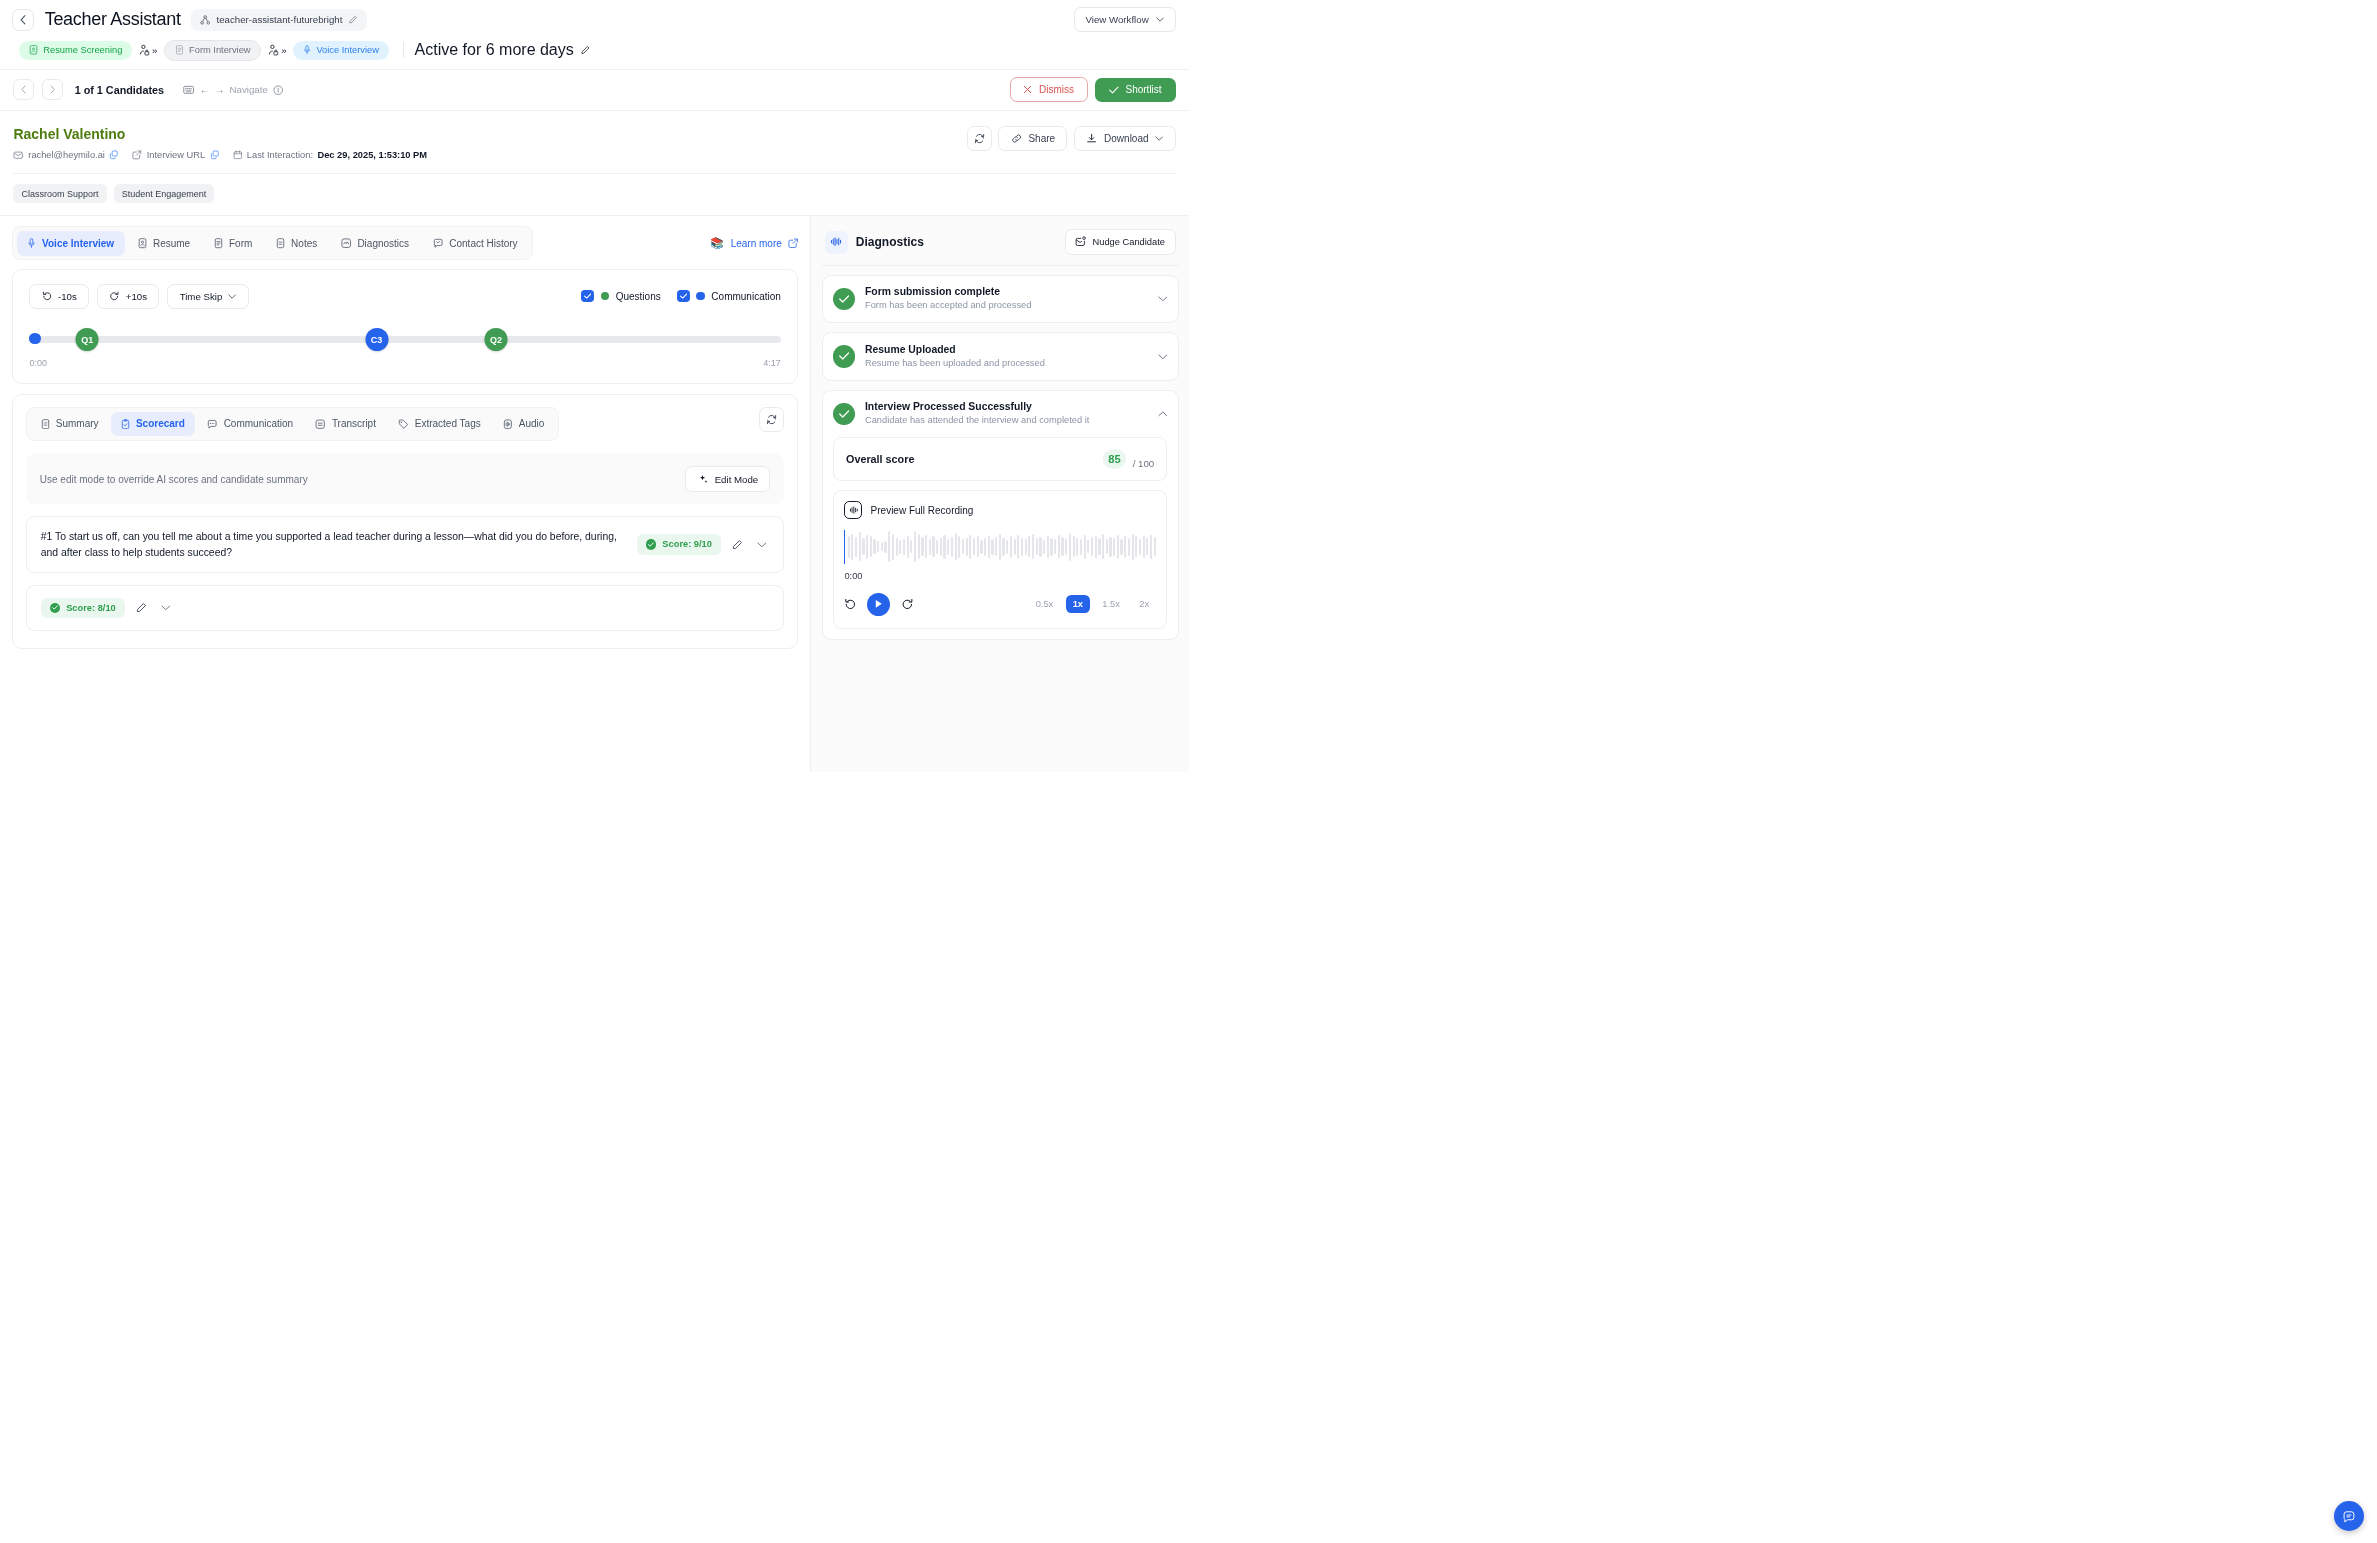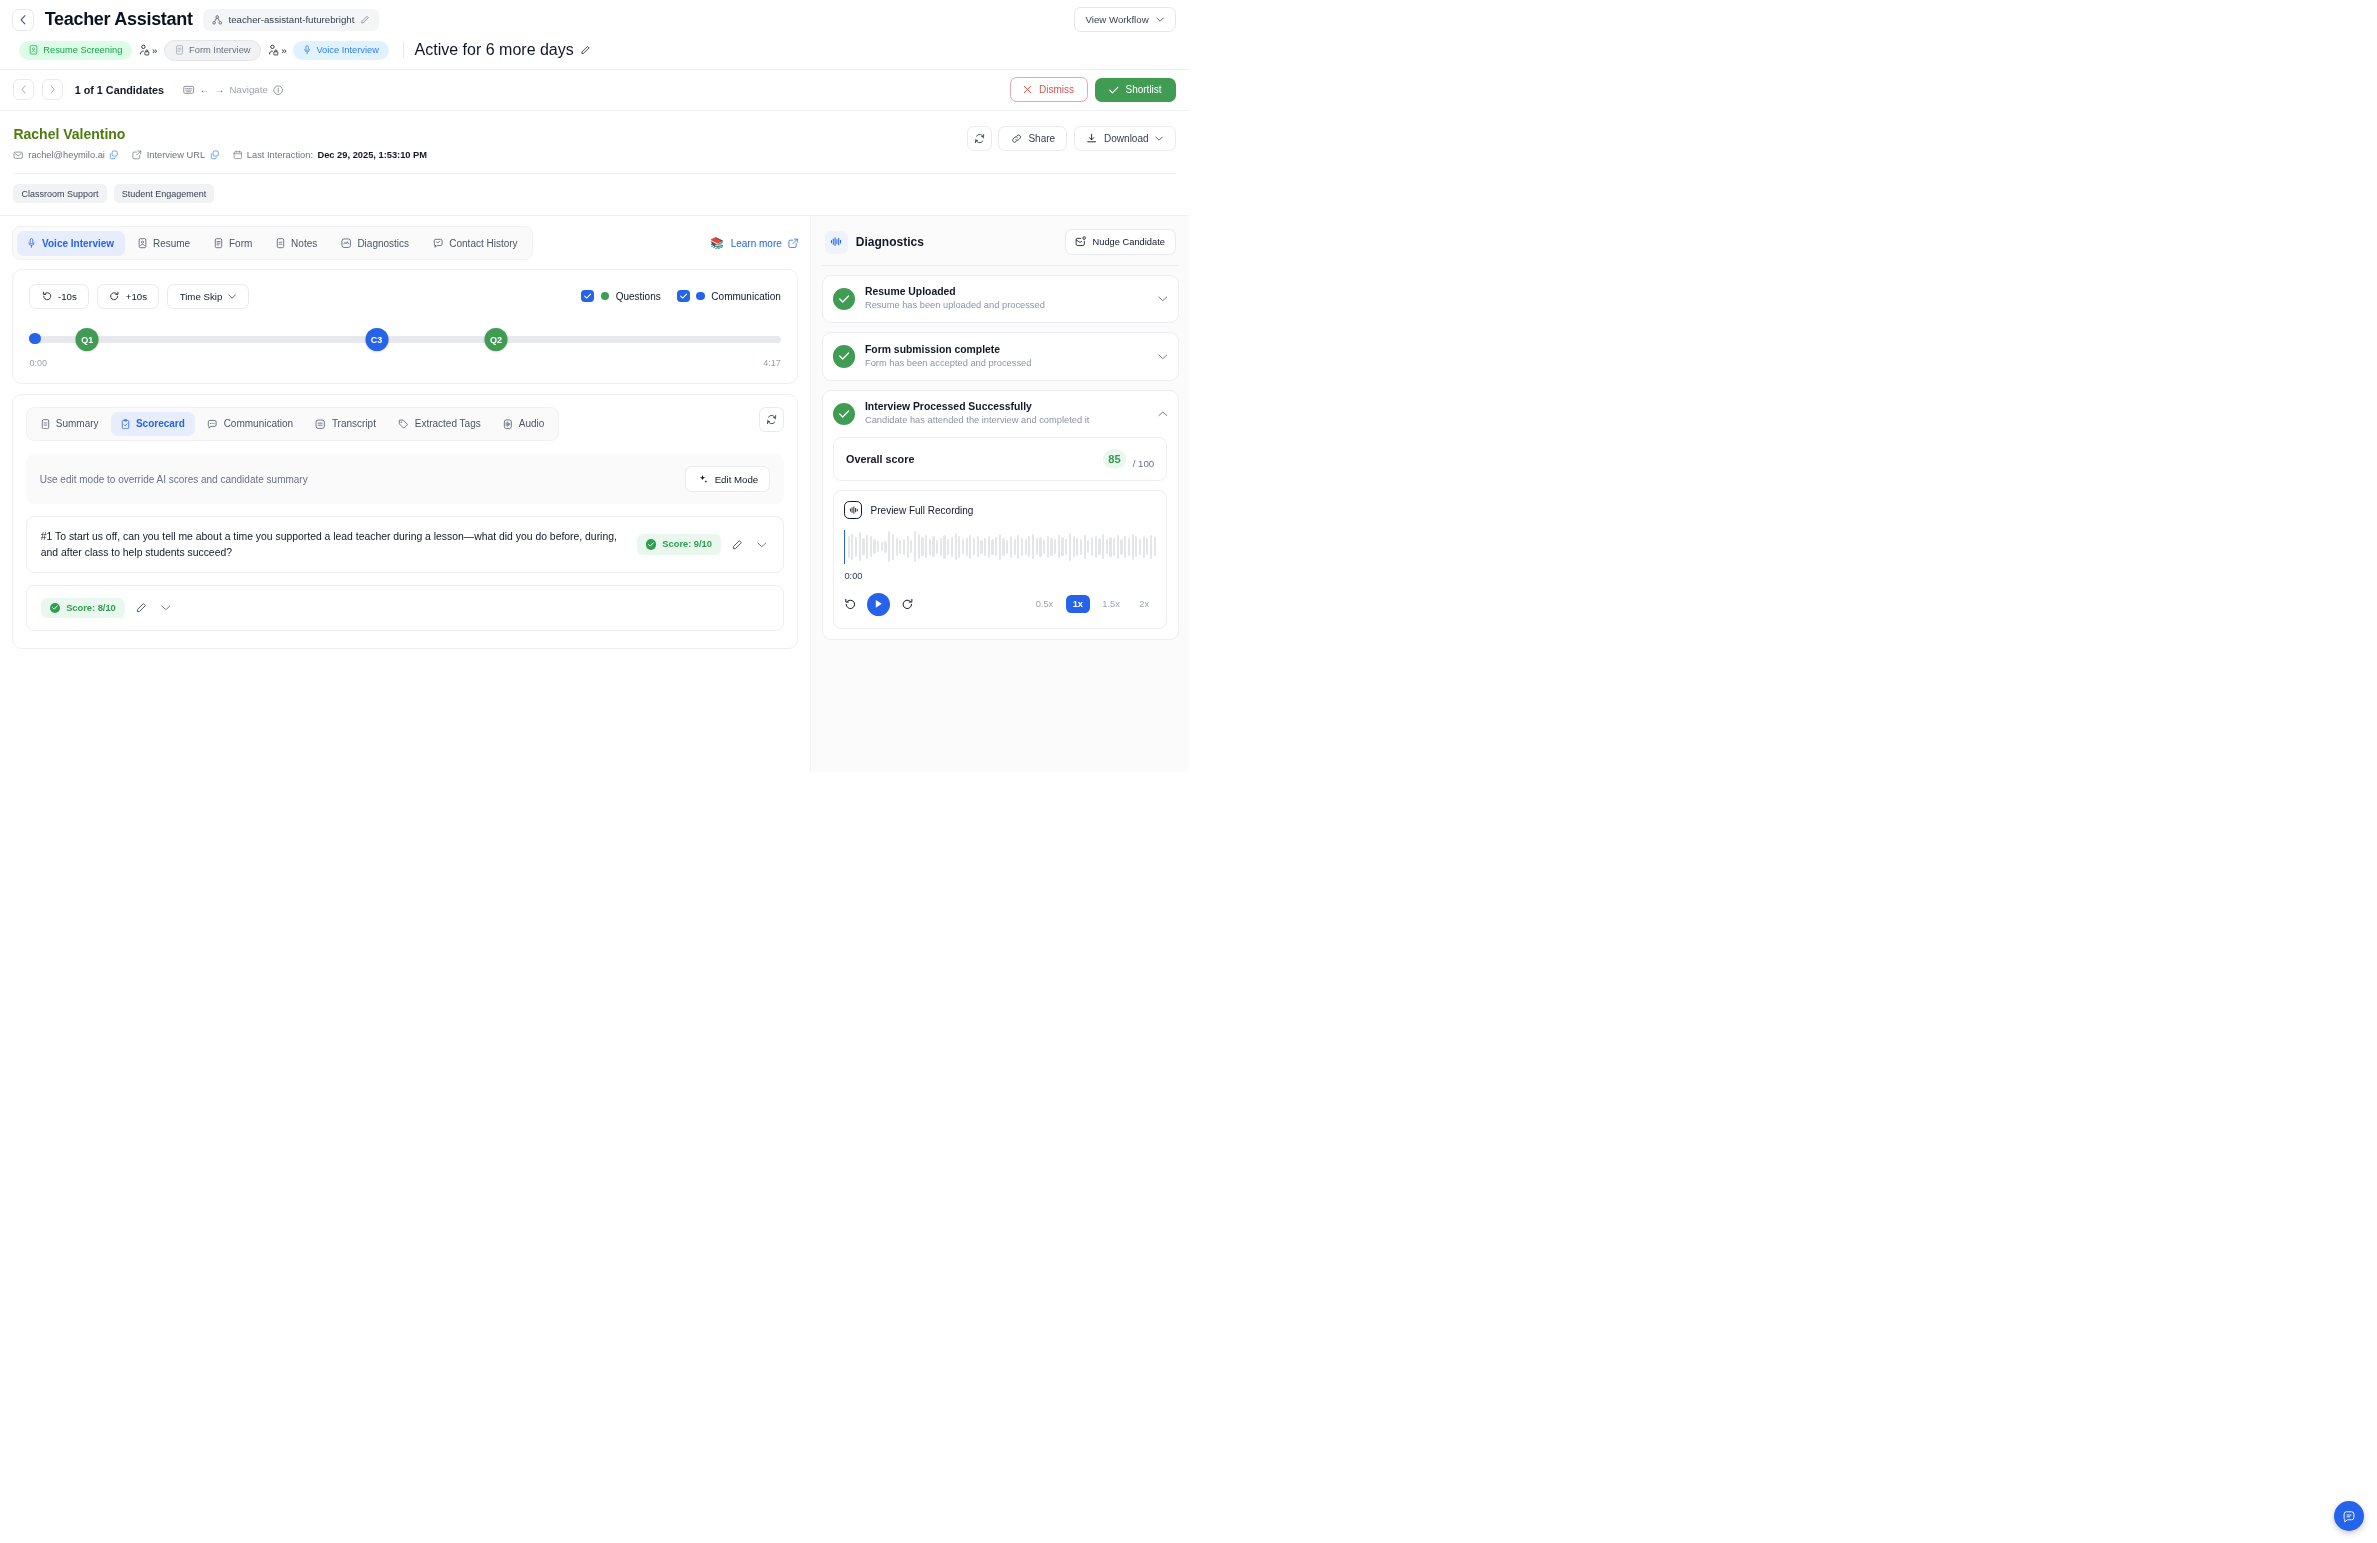--- a/index.html
+++ b/index.html
@@ -19,21 +19,21 @@
     padding: 7.4px 13.4px 0 12px;
     background: #fff;
     border-bottom: 0.7px solid #eef0f3;
   }
   .topbar-row1 { display: flex; align-items: center; gap: 10.4px; }
   .back-btn {
     width: 22.3px; height: 22.3px; border: 0.7px solid #e5e7eb; border-radius: 6.7px;
     display: flex; align-items: center; justify-content: center;
     background: #fff; color: #4b5563; font-size: 10.4px; cursor: pointer;
   }
-  .app-title { font-size: 18px; font-weight: 700; letter-spacing: -0.3px; color:#0b1220; }
+  .app-title { font-size: 18px; font-weight: 400; letter-spacing: -0.3px; color:#0b1220; }
   .chip-slug {
     display: flex; align-items: center; gap: 6px;
     background: #f4f5f7; border-radius: 6.7px; padding: 5.2px 9px;
     font-size: 9.7px; color: #374151; cursor: pointer;
   }
   .chip-slug .pencil { color:#6b7280; }
   .spacer { flex: 1; }
   .view-workflow {
     display:flex; align-items:center; gap:7.4px;
     border:0.7px solid #e5e7eb; border-radius: 6.7px; background:#fff;
@@ -768,41 +768,41 @@
       <div class="rp-sep"></div>
 
       <div class="diag-card">
         <div class="diag-row">
           <div class="diag-check">
             <svg width="10.4" height="8.2" viewBox="0 0 14 11" fill="none">
                 <path d="M1 5.4L5 9.4L13 1.2" stroke="#fff" stroke-width="1.7" stroke-linecap="round" stroke-linejoin="round"></path>
               </svg>
           </div>
           <div class="diag-txt">
-            <div class="diag-title">Resume Uploaded</div>
-            <div class="diag-sub">Resume has been uploaded and processed</div>
+            <div class="diag-title">Form submission complete</div>
+            <div class="diag-sub">Form has been accepted and processed</div>
           </div>
           <span class="diag-chev">
             <svg width="9.7" height="6" viewBox="0 0 14 9" fill="none">
                 <path d="M1 1.5L7 7L13 1.5" stroke="#6b7280" stroke-width="1.4" stroke-linecap="round" stroke-linejoin="round"></path>
               </svg>
           </span>
         </div>
       </div>
 
       <div class="diag-card">
         <div class="diag-row">
           <div class="diag-check">
             <svg width="10.4" height="8.2" viewBox="0 0 14 11" fill="none">
                 <path d="M1 5.4L5 9.4L13 1.2" stroke="#fff" stroke-width="1.7" stroke-linecap="round" stroke-linejoin="round"></path>
               </svg>
           </div>
           <div class="diag-txt">
-            <div class="diag-title">Form submission complete</div>
-            <div class="diag-sub">Form has been accepted and processed</div>
+            <div class="diag-title">Resume Uploaded</div>
+            <div class="diag-sub">Resume has been uploaded and processed</div>
           </div>
           <span class="diag-chev">
             <svg width="9.7" height="6" viewBox="0 0 14 9" fill="none">
                 <path d="M1 1.5L7 7L13 1.5" stroke="#6b7280" stroke-width="1.4" stroke-linecap="round" stroke-linejoin="round"></path>
               </svg>
           </span>
         </div>
       </div>
 
       <div class="diag-card">

